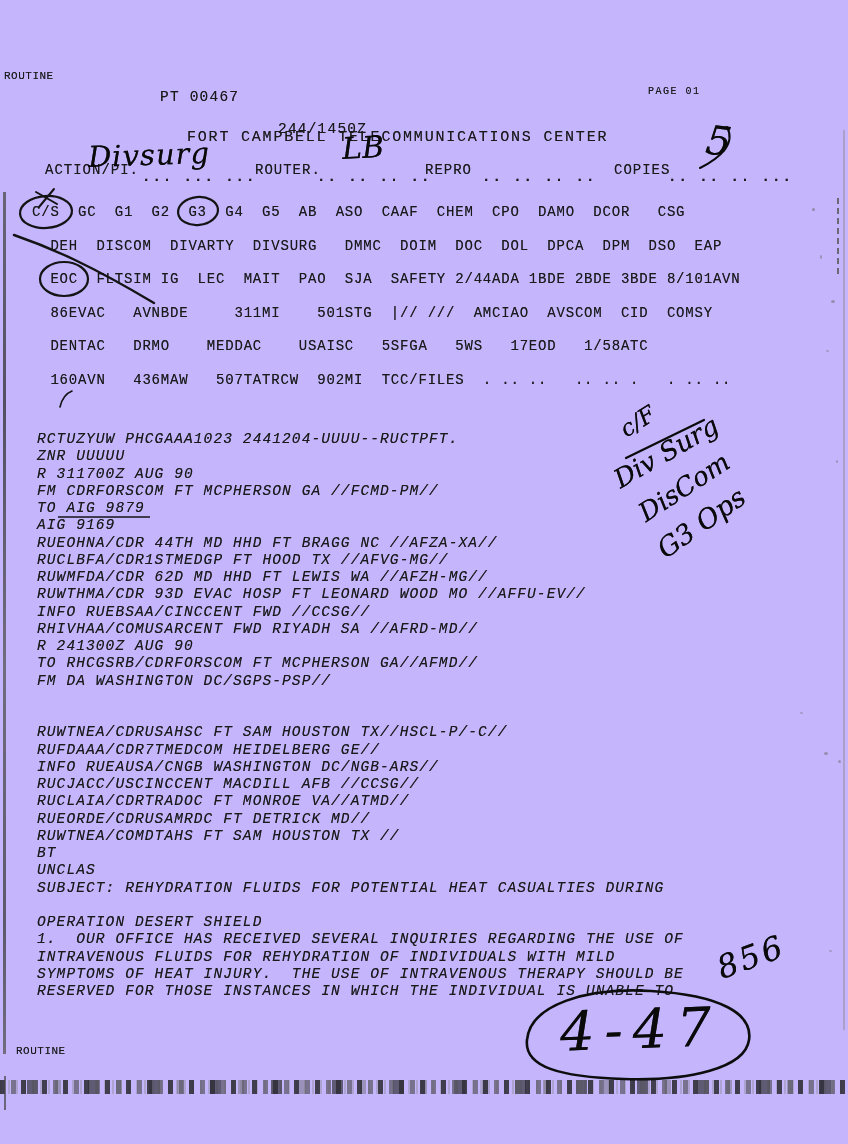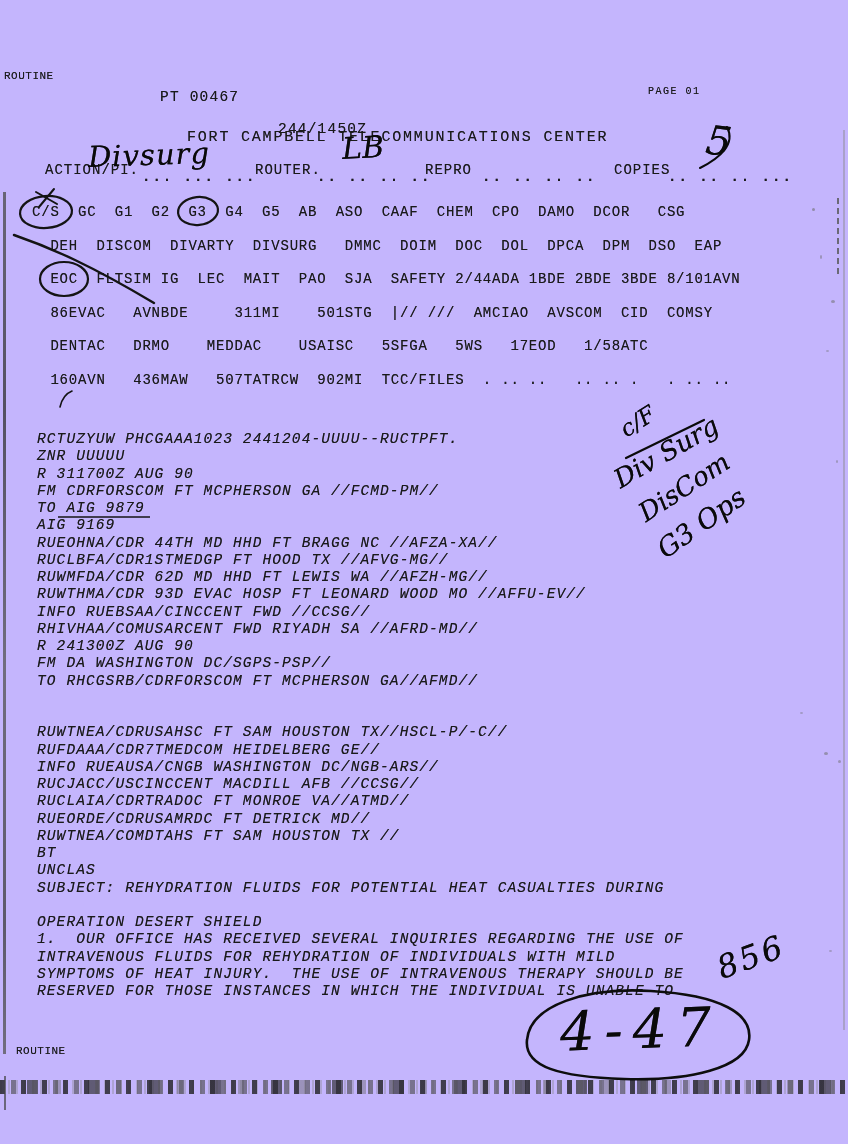--- a/index.html
+++ b/index.html
@@ -102,22 +102,22 @@
       <div class="mline">FM CDRFORSCOM FT MCPHERSON GA //FCMD-PM//</div>
       <div class="mline">TO AIG 9879</div>
       <div class="mline">AIG 9169</div>
       <div class="mline">RUEOHNA/CDR 44TH MD HHD FT BRAGG NC //AFZA-XA//</div>
       <div class="mline">RUCLBFA/CDR1STMEDGP FT HOOD TX //AFVG-MG//</div>
       <div class="mline">RUWMFDA/CDR 62D MD HHD FT LEWIS WA //AFZH-MG//</div>
       <div class="mline">RUWTHMA/CDR 93D EVAC HOSP FT LEONARD WOOD MO //AFFU-EV//</div>
       <div class="mline">INFO RUEBSAA/CINCCENT FWD //CCSG//</div>
       <div class="mline">RHIVHAA/COMUSARCENT FWD RIYADH SA //AFRD-MD//</div>
       <div class="mline">R 241300Z AUG 90</div>
+      <div class="mline">TO RHCGSRB/CDRFORSCOM FT MCPHERSON GA//AFMD//</div>
       <div class="mline">FM DA WASHINGTON DC/SGPS-PSP//</div>
-      <div class="mline">TO RHCGSRB/CDRFORSCOM FT MCPHERSON GA//AFMD//</div>
       <div class="mline">&nbsp;</div>
       <div class="mline">&nbsp;</div>
       <div class="mline">RUWTNEA/CDRUSAHSC FT SAM HOUSTON TX//HSCL-P/-C//</div>
       <div class="mline">RUFDAAA/CDR7TMEDCOM HEIDELBERG GE//</div>
       <div class="mline">INFO RUEAUSA/CNGB WASHINGTON DC/NGB-ARS//</div>
       <div class="mline">RUCJACC/USCINCCENT MACDILL AFB //CCSG//</div>
       <div class="mline">RUCLAIA/CDRTRADOC FT MONROE VA//ATMD//</div>
       <div class="mline">RUEORDE/CDRUSAMRDC FT DETRICK MD//</div>
       <div class="mline">RUWTNEA/COMDTAHS FT SAM HOUSTON TX //</div>
       <div class="mline">BT</div>

